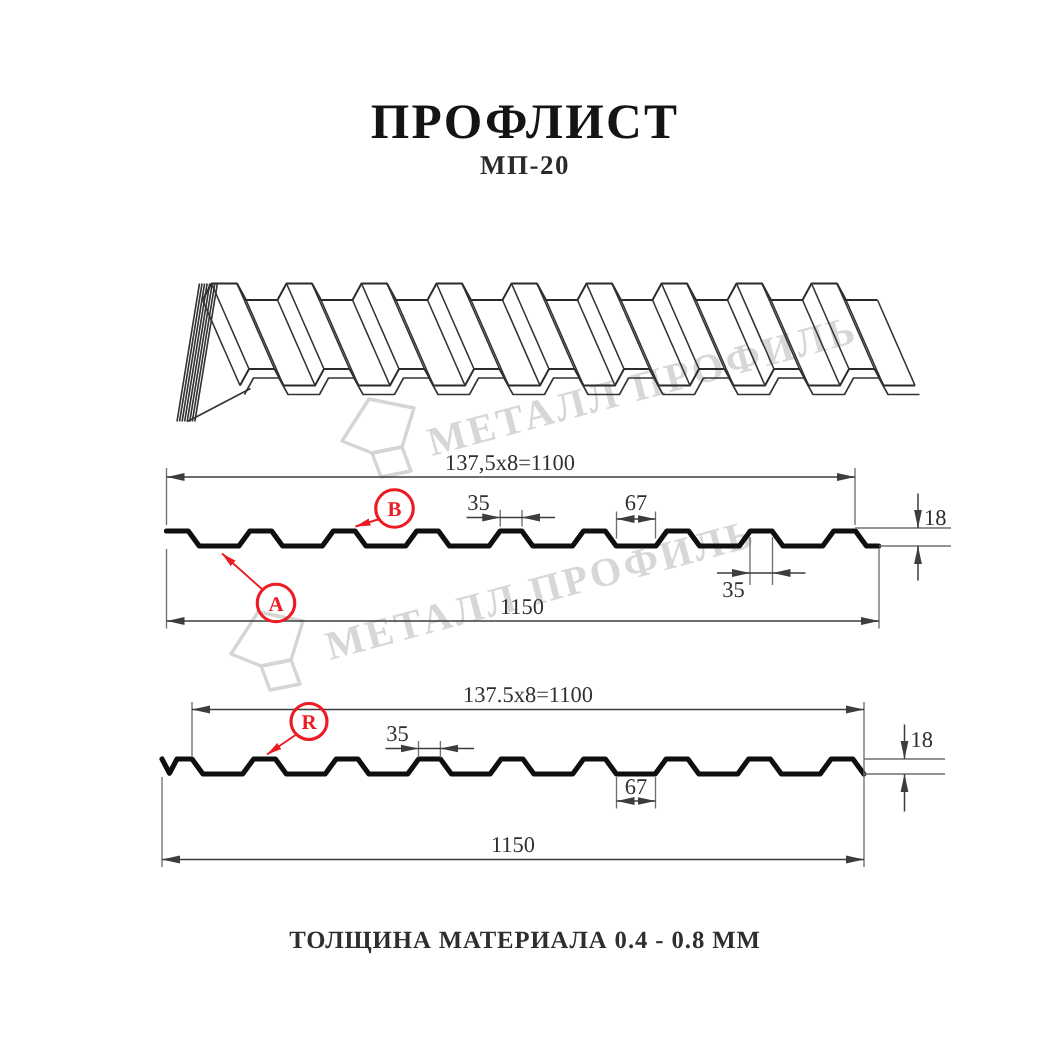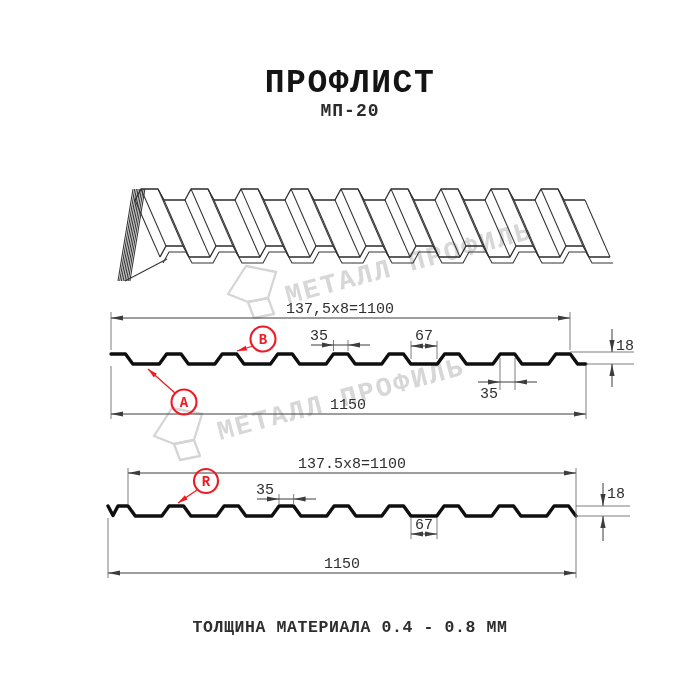--- a/index.html
+++ b/index.html
@@ -1,17 +1,17 @@
 <!DOCTYPE html>
 <html><head>
 <meta charset="utf-8">
 <style>
   html,body{margin:0;padding:0;background:#ffffff;}
   .stage{position:relative;width:700px;height:700px;background:#fff;overflow:hidden;
-         font-family:Liberation Mono, monospace;}
+         font-family:Liberation Serif, serif;}
   svg{position:absolute;left:0;top:0;}
   
   .title{font-size:33px;font-weight:bold;fill:#141414;letter-spacing:1.5px;}
   .subtitle{font-size:18px;font-weight:bold;fill:#2b2b2b;letter-spacing:1px;}
   .note{font-size:16.5px;font-weight:bold;fill:#2e2e2e;letter-spacing:.6px;}
   .dt{font-size:15px;fill:#2f2f2f;}
   .ext{stroke:#6f6f6f;stroke-width:0.9;fill:none;}
   .dim{stroke:#3d3d3d;stroke-width:1;fill:none;}
   .profile{stroke:#0f0f0f;stroke-width:3.4;fill:none;stroke-linejoin:round;stroke-linecap:round;}
   .sk{stroke:#333;stroke-width:1.05;fill:none;stroke-linejoin:round;}

